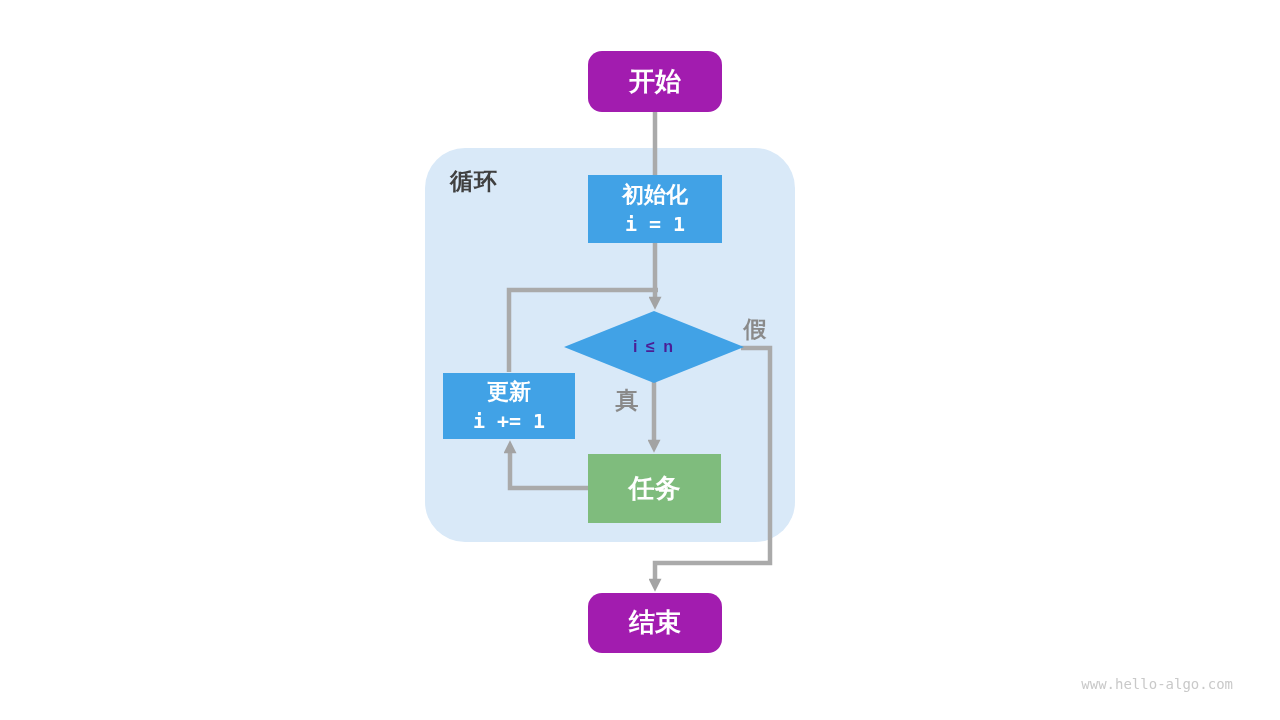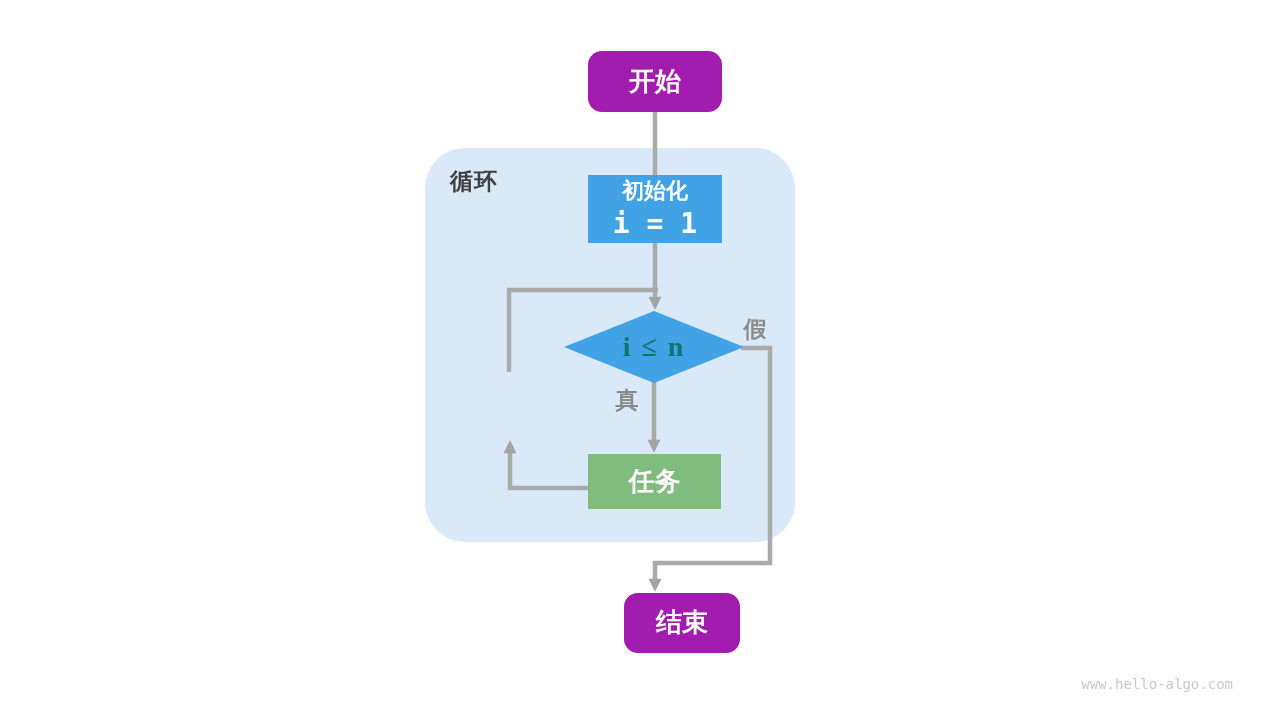--- a/index.html
+++ b/index.html
@@ -24,33 +24,33 @@
 
   
   .node {
     position: absolute; display: flex; flex-direction: column;
     align-items: center; justify-content: center;
     color: #ffffff; text-align: center; line-height: 1.2;
   }
   .terminal { background: #a21caf; border-radius: 14px; font-size: 26px; font-weight: bold; }
   .process  { background: #41a2e6; font-size: 22px; font-weight: bold; }
   .task     { background: #7fbc7d; font-size: 26px; font-weight: bold; }
-  .code { font-family: "DejaVu Sans Mono", monospace; font-size: 28px; font-weight: bold; margin-top: 3px; }
+  .code { font-family: "DejaVu Sans Mono", monospace; font-size: 20px; font-weight: bold; margin-top: 3px; }
 
   .node-start  { left: 588px; top: 51px;  width: 134px; height: 61px; }
   .node-init   { left: 588px; top: 175px; width: 134px; height: 68px; }
   .node-update { left: 443px; top: 373px; width: 132px; height: 66px; }
-  .node-task   { left: 588px; top: 454px; width: 133px; height: 55px; }
-  .node-end    { left: 588px; top: 593px; width: 116px; height: 60px; margin-left: 36px; }
+  .node-task   { left: 588px; top: 454px; width: 133px; height: 69px; }
+  .node-end    { left: 588px; top: 593px; width: 134px; height: 60px; }
 
   .diamond-text {
     position: absolute; left: 564px; top: 311px; width: 180px; height: 72px;
     display: flex; align-items: center; justify-content: center;
-    color: #0f766e; font-family: Liberation Serif, serif;
-    font-size: 28px; font-weight: bold; letter-spacing: 2px;
+    color: #4c1d95; font-family: Liberation Sans, sans-serif;
+    font-size: 16px; font-weight: bold; letter-spacing: 2px;
   }
 
   
   .edge-label {
     position: absolute; font-size: 23px; font-weight: bold; color: #8a8a8a;
     width: 32px; height: 30px; display: flex; align-items: center; justify-content: center;
   }
   .label-true  { left: 611px; top: 385px; }
   .label-false { left: 739px; top: 314px; }
 
@@ -89,20 +89,24 @@
     <span>开始</span>
   </div>
 
   <div class="node process node-init">
     <span>初始化</span>
     <span class="code">i = 1</span>
   </div>
 
   <div class="diamond-text">i ≤ n</div>
 
+  <div class="node process node-update">
+    <span>更新</span>
+    <span class="code">i += 1</span>
+  </div>
 
   <div class="node task node-task">
     <span>任务</span>
   </div>
 
   <div class="node terminal node-end">
     <span>结束</span>
   </div>
 
   <div class="edge-label label-true">真</div>

